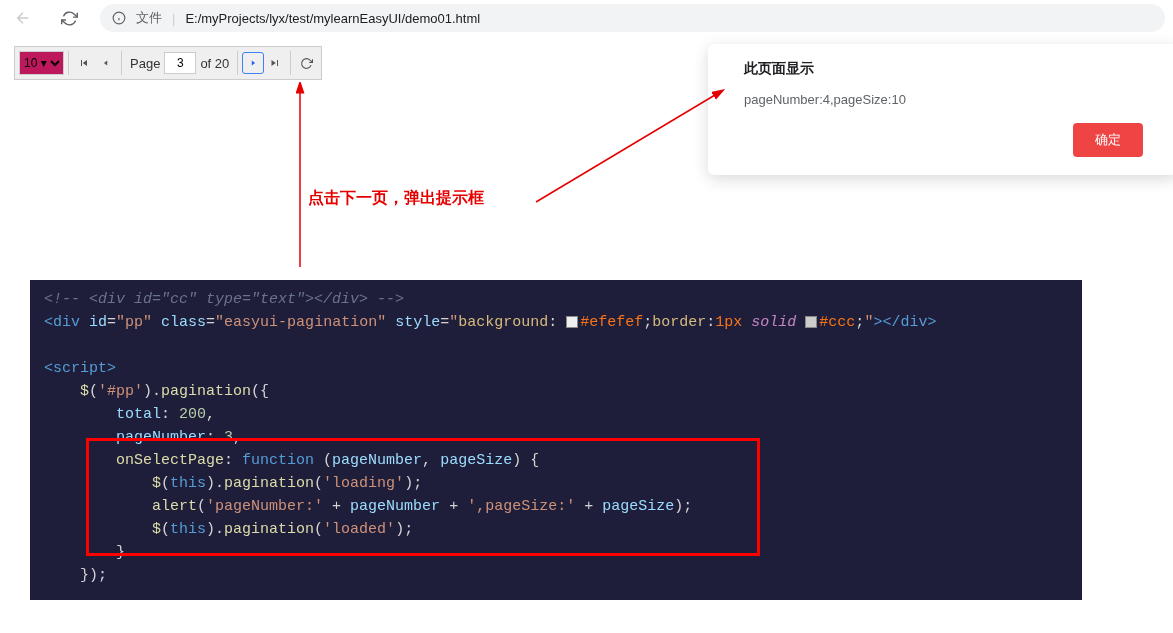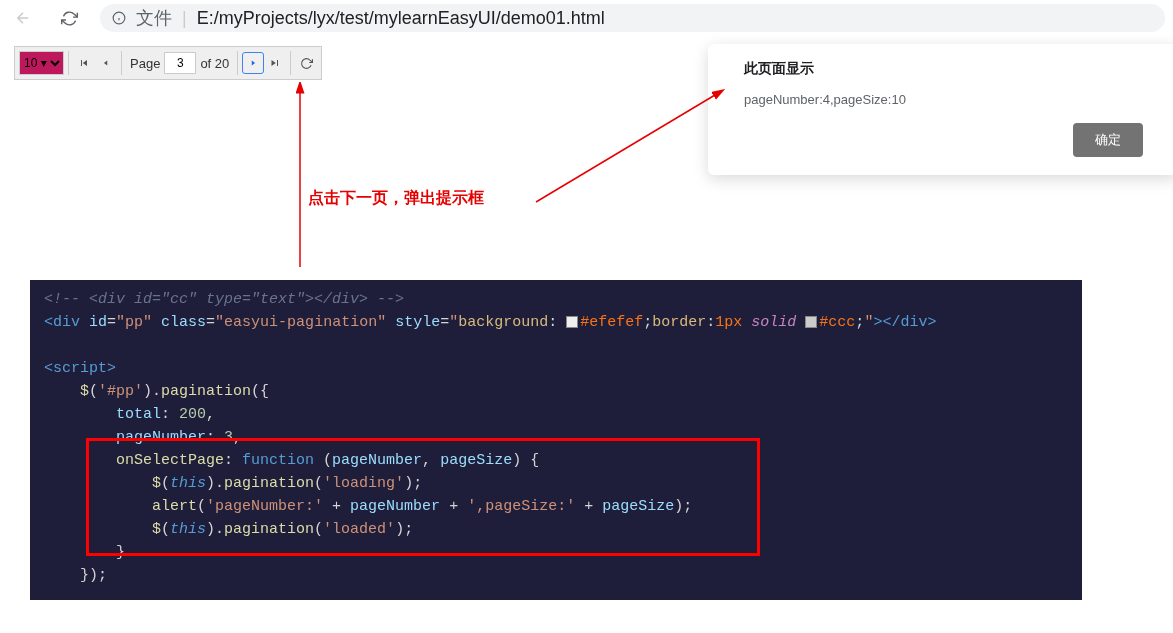--- a/index.html
+++ b/index.html
@@ -2,63 +2,63 @@
 <html><head>
   <meta charset="utf-8">
   <style>
     * { box-sizing: border-box; margin: 0; padding: 0; }
     body { font-family: -apple-system, BlinkMacSystemFont, "Segoe UI", Arial, sans-serif; background: #fff; width: 1173px; height: 633px; position: relative; overflow: hidden; }
     
     
     .browser-chrome { height: 36px; display: flex; align-items: center; padding: 0 8px; gap: 4px; background: #fff; }
     .nav-btn { width: 30px; height: 30px; display: flex; align-items: center; justify-content: center; color: #666; border-radius: 50%; cursor: pointer; }
     .nav-btn.disabled { color: #ccc; }
-    .addr-bar { flex: 1; height: 28px; background: #f1f3f4; border-radius: 14px; display: flex; align-items: center; padding: 0 12px; gap: 10px; margin-left: 12px; font-size: 18px; }
+    .addr-bar { flex: 1; height: 28px; background: #f1f3f4; border-radius: 14px; display: flex; align-items: center; padding: 0 12px; gap: 10px; margin-left: 12px; font-size: 13px; }
     .addr-info { display: flex; align-items: center; gap: 6px; color: #5f6368; }
     .addr-div { color: #ccc; }
     .addr-label { color: #5f6368; }
     .addr-url { color: #202124; }
     
     
     .page-wrap { padding: 10px 14px; }
     .pagination { height: 34px; display: inline-flex; align-items: center; background: #efefef; border: 1px solid #ccc; padding: 2px 4px; gap: 0; }
     .pg-select { height: 24px; font-size: 12px; border: 1px solid #ccc; background: #be185d; }
     .pg-sep { width: 1px; height: 24px; background: #ccc; margin: 0 4px; }
     .pg-btn { width: 22px; height: 22px; display: flex; align-items: center; justify-content: center; color: #444; border: 1px solid transparent; cursor: pointer; border-radius: 3px; }
     .pg-btn.highlight { border: 1px solid #3b82f6; }
     .pg-text { font-size: 13px; color: #333; padding: 0 4px; }
     .pg-input { width: 32px; height: 22px; text-align: center; font-size: 12px; border: 1px solid #ccc; }
     
     
     .alert-dialog { position: absolute; top: 44px; left: 708px; width: 471px; background: #fff; border-radius: 6px; box-shadow: 0 4px 16px rgba(0,0,0,0.15); padding: 16px 36px 18px; }
     .alert-title { font-size: 14px; font-weight: 600; color: #202124; margin-bottom: 14px; }
     .alert-msg { font-size: 13px; color: #5f6368; margin-bottom: 16px; }
     .alert-actions { display: flex; justify-content: flex-end; }
-    .alert-ok { background: #737373; color: #fff; border: none; padding: 8px 22px; font-size: 13px; border-radius: 4px; cursor: pointer; }
+    .alert-ok { background: #ef4444; color: #fff; border: none; padding: 8px 22px; font-size: 13px; border-radius: 4px; cursor: pointer; }
     
     
     .annot-text { position: absolute; top: 188px; left: 308px; color: #e60000; font-weight: 700; font-size: 16px; font-family: "Microsoft YaHei", sans-serif; }
     
     
     .arrow-svg { position: absolute; pointer-events: none; }
     
     
     .code-area { margin: 18px 14px 0 30px; background: #1e1e3a; color: #d4d4d4; font-family: Consolas, "Courier New", monospace; font-size: 15px; line-height: 23px; padding: 8px 14px 20px; position: absolute; top: 262px; left: 0; width: 1052px; height: 320px; }
     .code-line { white-space: pre; }
     .c-tag { color: #569cd6; }
     .c-attr { color: #9cdcfe; }
     .c-str { color: #ce9178; }
     .c-css { color: #d7ba7d; }
     .c-cssv { color: #f97316; }
     .c-it { color: #c586c0; font-style: italic; }
     .c-fn { color: #dcdcaa; }
     .c-num { color: #b5cea8; }
     .c-var { color: #9cdcfe; }
     .c-kw { color: #569cd6; }
-    .c-this { color: #569cd6; font-style: italic; }
+    .c-this { color: #569cd6; }
     .c-faded { color: #6a7388; font-style: italic; }
     .swatch { display: inline-block; width: 12px; height: 12px; border: 1px solid #888; vertical-align: middle; margin-right: 2px; }
     .sw1 { background: #efefef; }
     .sw2 { background: #ccc; }
     .red-box { position: absolute; border: 3px solid #ff0000; pointer-events: none; }
   </style>
 </head>
 <body>
 
 <div class="browser-chrome">

